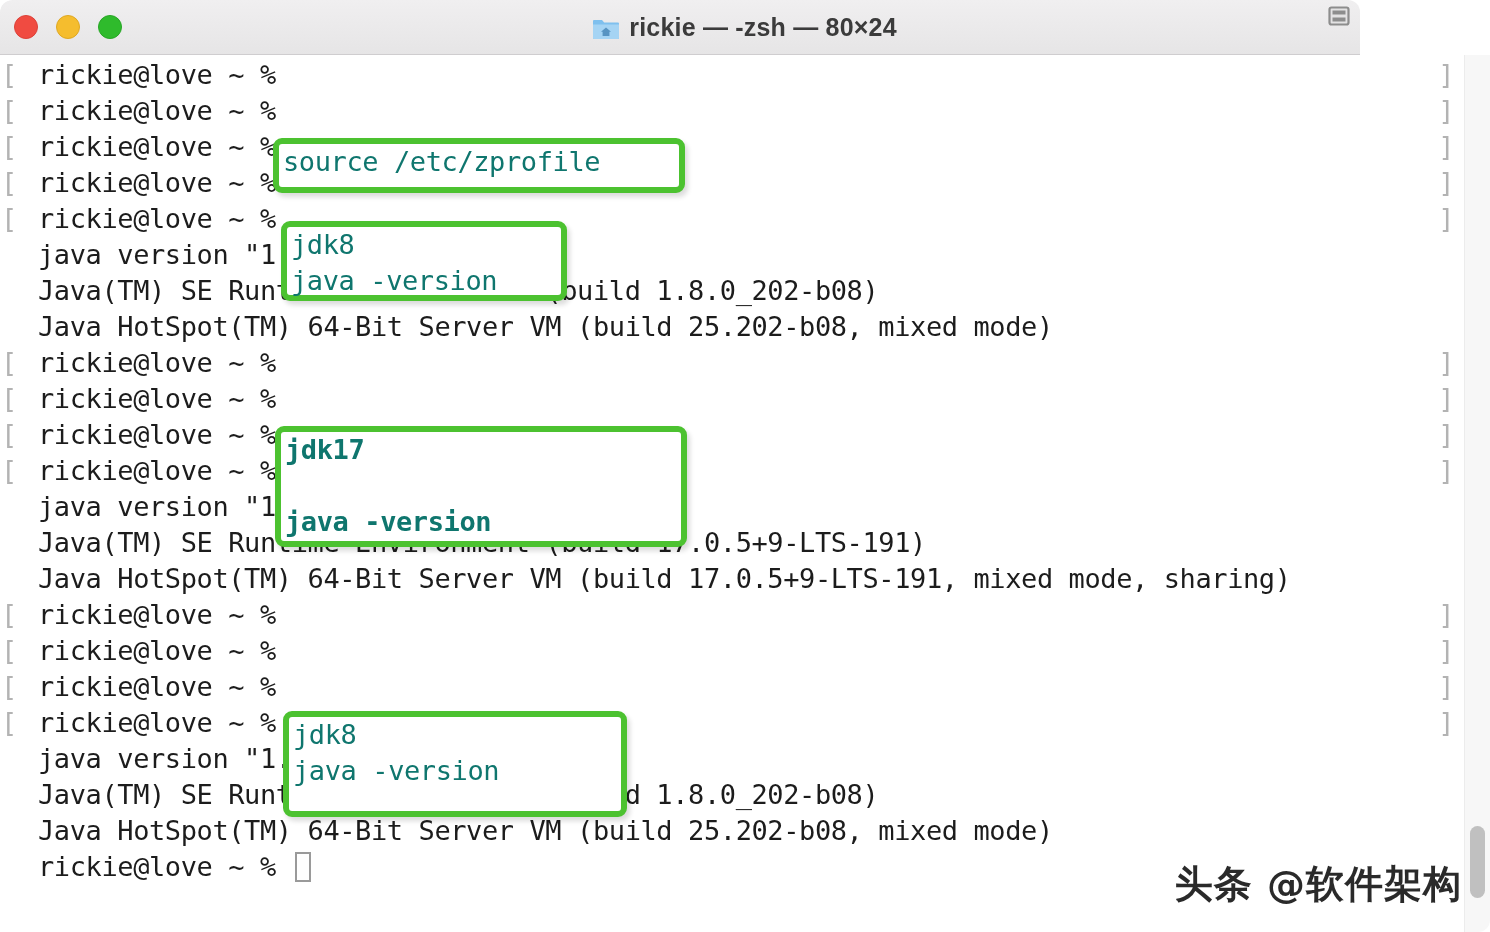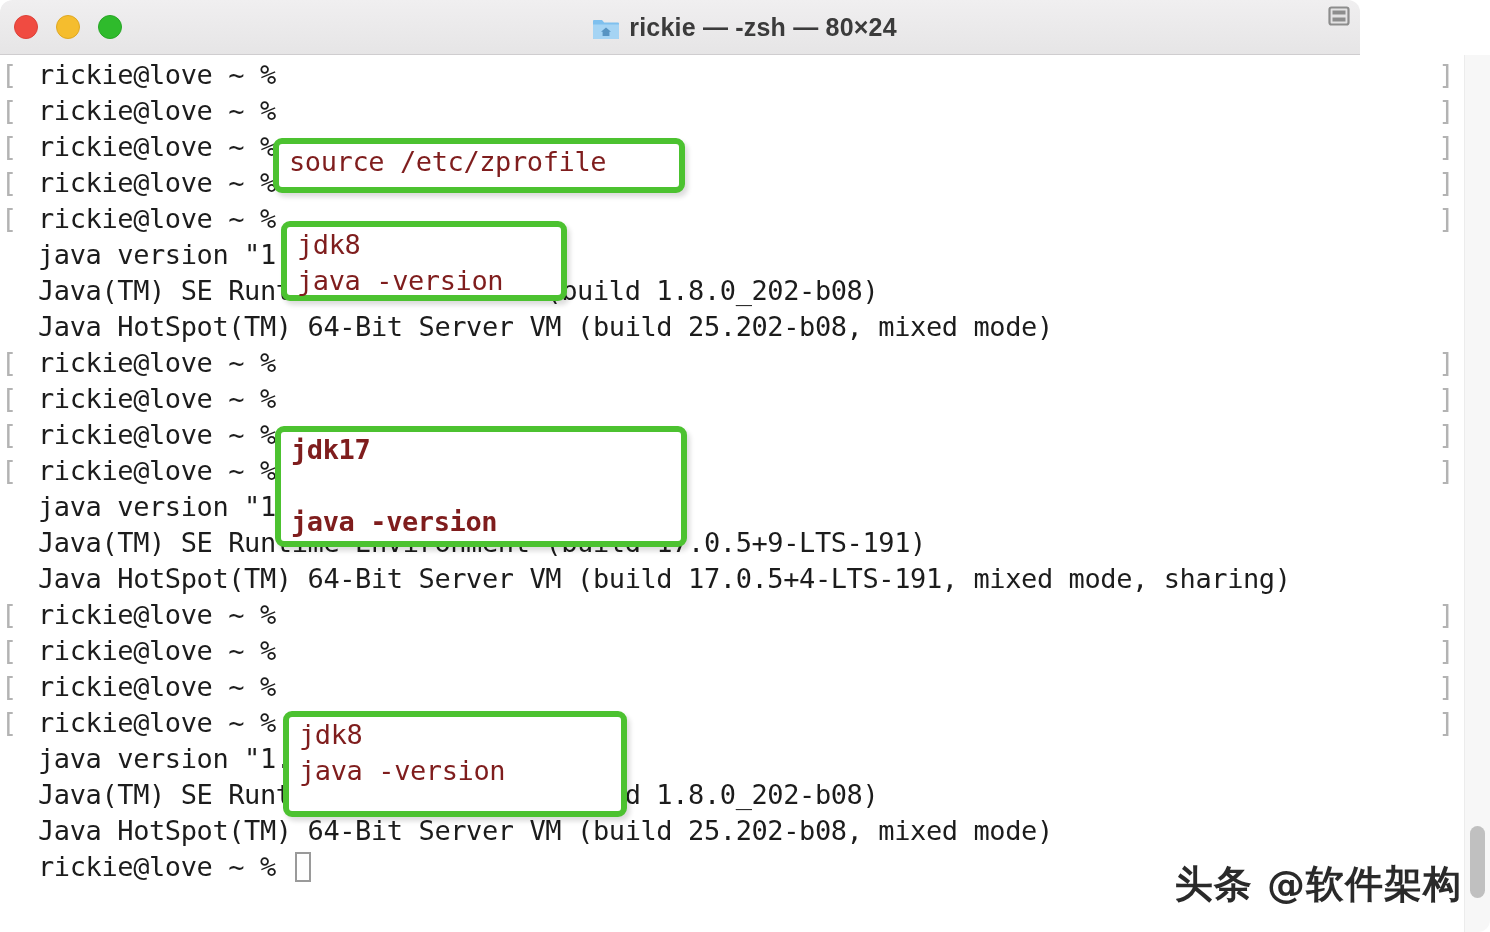--- a/index.html
+++ b/index.html
@@ -132,24 +132,24 @@
     background: #ffffff;
     border: 6px solid #4cc230;
     border-radius: 9px;
     box-shadow: 3px 4px 5px rgba(0,0,0,0.14);
     padding: 0;
   }
   .annot .aline {
     font-family: "DejaVu Sans Mono", "Liberation Mono", monospace;
     font-size: 27px;
     line-height: 36px;
-    color: #7f1d1d;
+    color: #0f766e;
     white-space: pre;
     letter-spacing: -0.4px;
-    padding-left: 10px;
+    padding-left: 4px;
   }
   .annot .aspacer { height: 36px; }
 
   
   #watermark {
     position: absolute;
     right: 28px; bottom: 22px;
     font-family: "DejaVu Sans", "Liberation Sans", sans-serif;
     font-size: 38px;
     font-weight: bold;
@@ -217,21 +217,21 @@
         <div class="line"><span class="brk-l">[</span><span class="brk-r">]</span><span class="txt">rickie@love ~ % </span></div>
         <div class="line"><span class="txt">java version "1.8.0_202"</span></div>
         <div class="line"><span class="txt">Java(TM) SE Runtime Environment (build 1.8.0_202-b08)</span></div>
         <div class="line"><span class="txt">Java HotSpot(TM) 64-Bit Server VM (build 25.202-b08, mixed mode)</span></div>
         <div class="line"><span class="brk-l">[</span><span class="brk-r">]</span><span class="txt">rickie@love ~ % </span></div>
         <div class="line"><span class="brk-l">[</span><span class="brk-r">]</span><span class="txt">rickie@love ~ % </span></div>
         <div class="line"><span class="brk-l">[</span><span class="brk-r">]</span><span class="txt">rickie@love ~ % </span></div>
         <div class="line"><span class="brk-l">[</span><span class="brk-r">]</span><span class="txt">rickie@love ~ % </span></div>
         <div class="line"><span class="txt">java version "17.0.5" 2022-10-18 LTS</span></div>
         <div class="line"><span class="txt">Java(TM) SE Runtime Environment (build 17.0.5+9-LTS-191)</span></div>
-        <div class="line"><span class="txt">Java HotSpot(TM) 64-Bit Server VM (build 17.0.5+4-LTS-191, mixed mode, sharing)</span></div>
+        <div class="line"><span class="txt">Java HotSpot(TM) 64-Bit Server VM (build 17.0.5+9-LTS-191, mixed mode, sharing)</span></div>
         <div class="line"><span class="brk-l">[</span><span class="brk-r">]</span><span class="txt">rickie@love ~ % </span></div>
         <div class="line"><span class="brk-l">[</span><span class="brk-r">]</span><span class="txt">rickie@love ~ % </span></div>
         <div class="line"><span class="brk-l">[</span><span class="brk-r">]</span><span class="txt">rickie@love ~ % </span></div>
         <div class="line"><span class="brk-l">[</span><span class="brk-r">]</span><span class="txt">rickie@love ~ % </span></div>
         <div class="line"><span class="txt">java version "1.8.0_202"</span></div>
         <div class="line"><span class="txt">Java(TM) SE Runtime Environment (build 1.8.0_202-b08)</span></div>
         <div class="line"><span class="txt">Java HotSpot(TM) 64-Bit Server VM (build 25.202-b08, mixed mode)</span></div>
         <div class="line"><span class="txt">rickie@love ~ % <span class="cursor"></span></span></div>
       </div>
 

